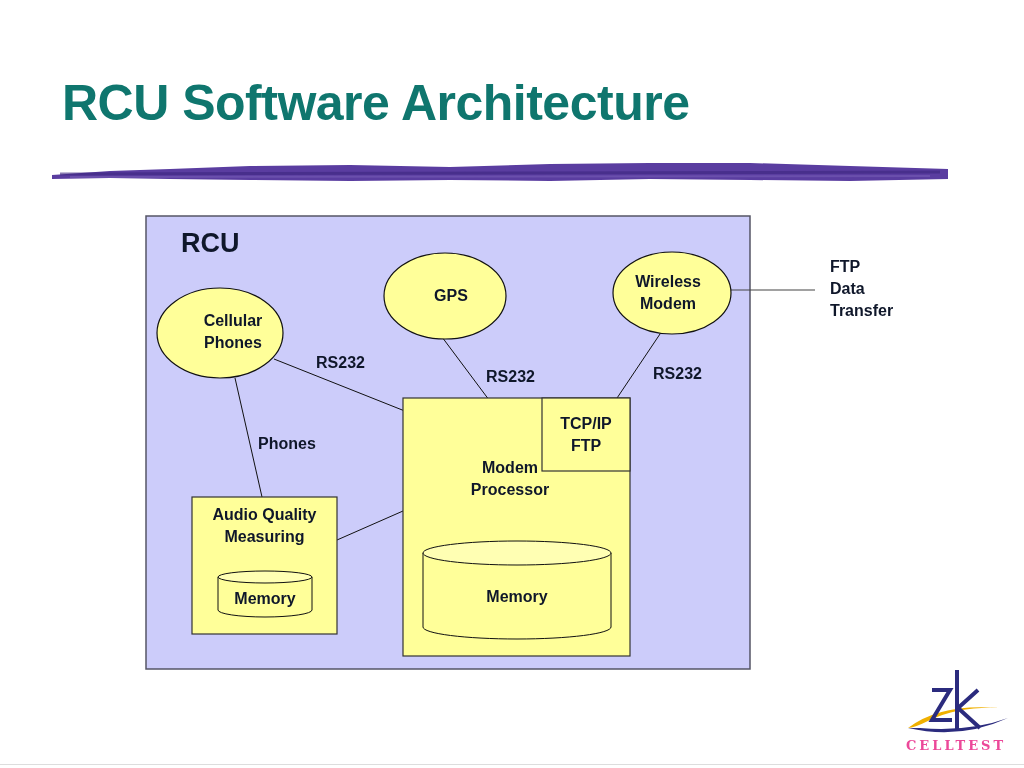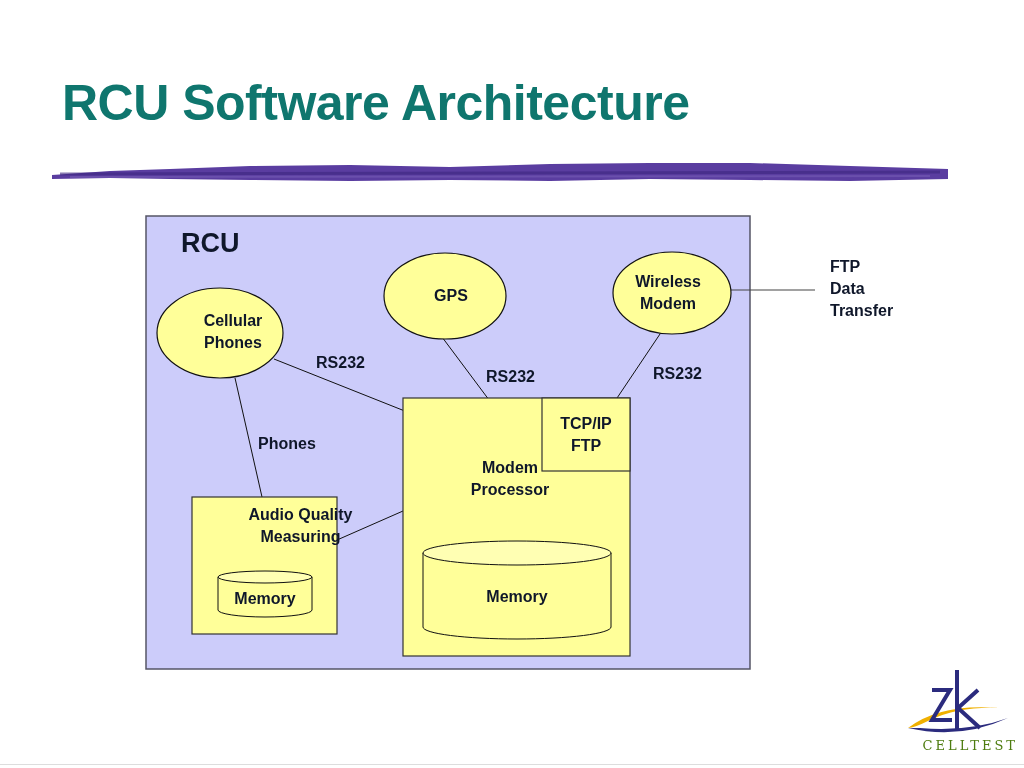--- a/index.html
+++ b/index.html
@@ -19,21 +19,21 @@
     .diagram { position: absolute; left: 0; top: 0; width: 1024px; height: 768px; }
     .lbl {
       position: absolute; color: #0f172a; font-weight: bold; font-size: 16px;
       text-align: center; line-height: 22px; white-space: pre-line;
     }
     .rcu-label { font-size: 27px; line-height: 30px; text-align: left; }
     .logo { position: absolute; left: 900px; top: 668px; width: 115px; height: 90px; }
     .logo-text {
       position: absolute; left: 906px; top: 738px; width: 112px;
       font-family: "DejaVu Serif", serif; font-size: 13px; letter-spacing: 3px;
-      color: #4d7c0f; font-weight: normal; text-align: right;
+      color: #ec4899; font-weight: bold; text-align: left;
     }
     .bottom-rule { position: absolute; left: 0; top: 764px; width: 1024px; height: 1px; background: #dddddd; }
   </style>
 </head>
 <body>
 
 <h1 class="title">RCU Software Architecture</h1>
 
 <svg class="brush" viewBox="0 0 900 30" preserveAspectRatio="none">
   <path d="M2 18 L60 14 L120 12 L200 9 L300 8 L400 10 L500 7 L600 6 L700 6 L800 9 L898 12 L898 22 L800 24 L700 23 L600 22 L500 24 L400 23 L300 24 L200 23 L120 22 L60 21 L2 22 Z" fill="#5a3da0"></path>
@@ -69,21 +69,21 @@
     <ellipse cx="517" cy="553" rx="94" ry="12" fill="#ffffb3" stroke="#111" stroke-width="1"></ellipse>
   </g>
 </svg>
 
 <div class="lbl rcu-label" style="left:181px; top:228px;">RCU</div>
 <div class="lbl" style="left:157px; top:310px; width:152px;">Cellular
 Phones</div>
 <div class="lbl" style="left:384px; top:285px; width:134px;">GPS</div>
 <div class="lbl" style="left:613px; top:271px; width:110px;">Wireless
 Modem</div>
-<div class="lbl" style="left:192px; top:504px; width:145px;padding-left:36px;">Audio Quality
+<div class="lbl" style="left:192px; top:504px; width:145px;">Audio Quality
 Measuring</div>
 <div class="lbl" style="left:218px; top:588px; width:94px;">Memory</div>
 <div class="lbl" style="left:440px; top:457px; width:140px;">Modem
 Processor</div>
 <div class="lbl" style="left:542px; top:413px; width:88px;">TCP/IP
 FTP</div>
 <div class="lbl" style="left:423px; top:586px; width:188px;">Memory</div>
 
 <div class="lbl" style="left:316px; top:352px;">RS232</div>
 <div class="lbl" style="left:486px; top:366px;">RS232</div>

